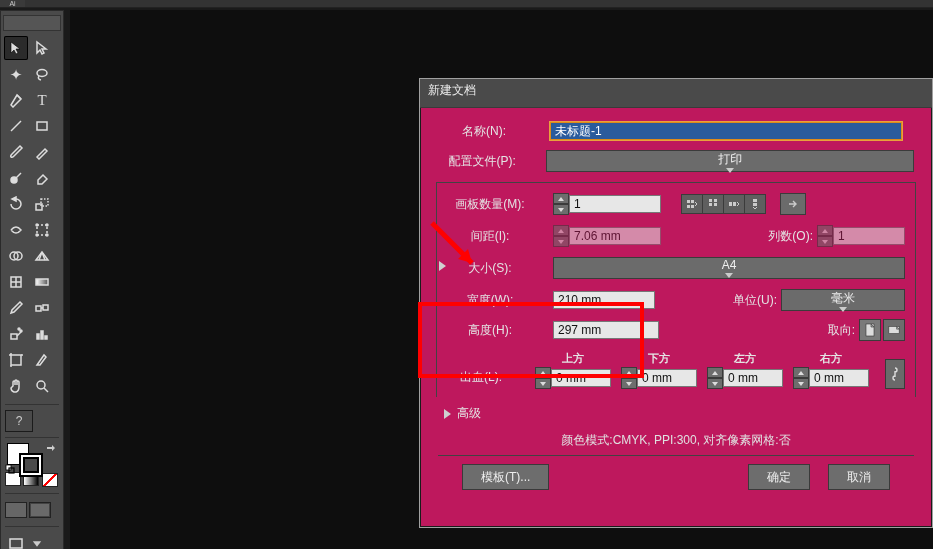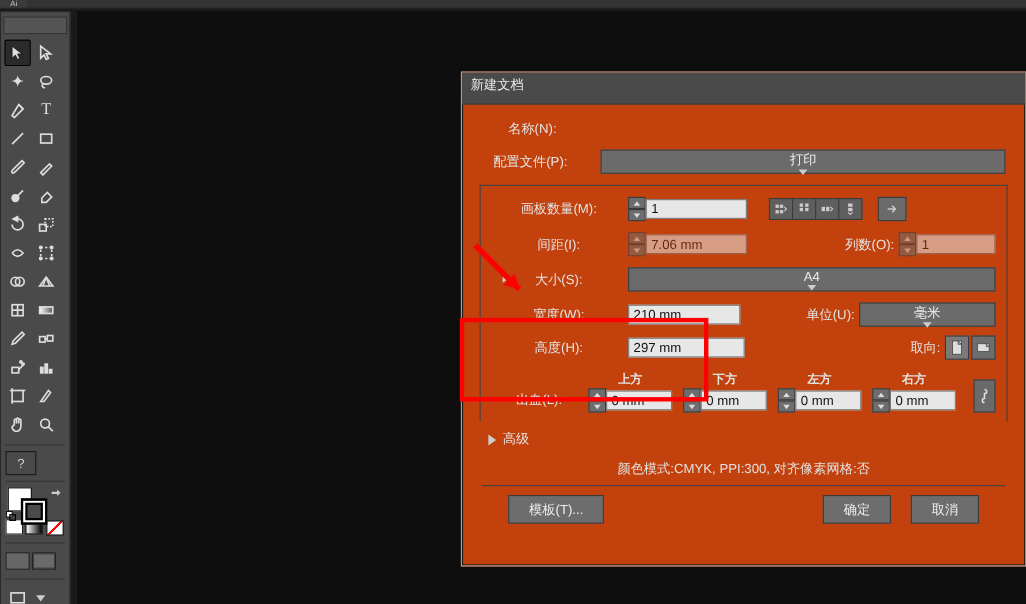--- a/index.html
+++ b/index.html
@@ -30,22 +30,22 @@
   .q-icon { width:26px; height:20px; margin:4px 2px; border:1px solid #1b1b1b; display:flex; align-items:center; justify-content:center; color:#ccc; }
 
   
   .canvas-area { position:absolute; left:70px; top:10px; right:0; bottom:0; background:#0e0e0e; }
 
   
   .red-arrow { position:absolute; left:428px; top:219px; pointer-events:none; }
   .red-arrow svg { width:60px; height:60px; }
 
   
-  .dialog { position:absolute; left:419px; top:65px; width:512px; height:448px;
-            background:#c2410c; border:1px solid #a0a0a0; box-shadow:0 0 0 1px #1b1b1b inset; }
+  .dialog { position:absolute; left:419px; top:78px; width:512px; height:448px;
+            background:#be185d; border:1px solid #a0a0a0; box-shadow:0 0 0 1px #1b1b1b inset; }
   .dlg-title { height:22px; background:#4a4a4a; border-bottom:1px solid #3a3a3a; color:#eaeaea;
                font-size:12px; padding:3px 8px; }
   .dlg-body { position:relative; padding:14px 18px 0 18px; color:#e4e4e4; }
   .row { display:flex; align-items:center; margin-bottom:10px; }
   .lbl { width:92px; text-align:center; margin-right:20px; white-space:nowrap; }
   .lbl.s { width:86px; }
   .txt { background:#e7e7e7; color:#111; border:1px solid #777; height:18px; padding:0 4px;
          box-sizing:border-box; font-size:12px; }
   .txt.sel { background:#2a5b9c; color:#fff; border:1px solid #de8a1a; outline:1px solid #e9a13c; }
   .dd { background:#6b6b6b; color:#eee; border:1px solid #3b3b3b; height:20px; display:flex;
@@ -298,31 +298,32 @@
 </div>
 
 <div class="canvas-area"></div>
 
 <div class="dialog">
   <div class="dlg-title">新建文档</div>
   <div class="dlg-body">
 
     <div class="row">
       <div class="lbl">名称(N):</div>
+      <input class="txt sel" style="width: 352px;" value="未标题-1">
     </div>
 
     <div class="row">
       <div class="lbl">配置文件(P):</div>
       <div class="dd" style="width:368px;">
         <span>打印</span>
           <span class="arrow"></span>
       </div>
     </div>
 
-    <div style="border-top:1px solid #434343; border-left:1px solid #434343; border-right:1px solid #434343; padding:10px 10px 4px 28px; margin:0 -2px 0 -2px;">
+    <div style="border-top:1px solid #434343; border-left:1px solid #434343; border-right:1px solid #434343; padding:10px 10px 4px 10px; margin:0 -2px 0 -2px;">
       <div class="row">
         <div class="lbl s">画板数量(M):</div>
         <div class="inline-input">
           <div class="spin">
             <div class="sp">
                 <svg viewBox="0 0 8 6">
                   <path d="M4 1 L7 5 L1 5 Z"></path>
                 </svg>
               </div>
             <div class="sp">

